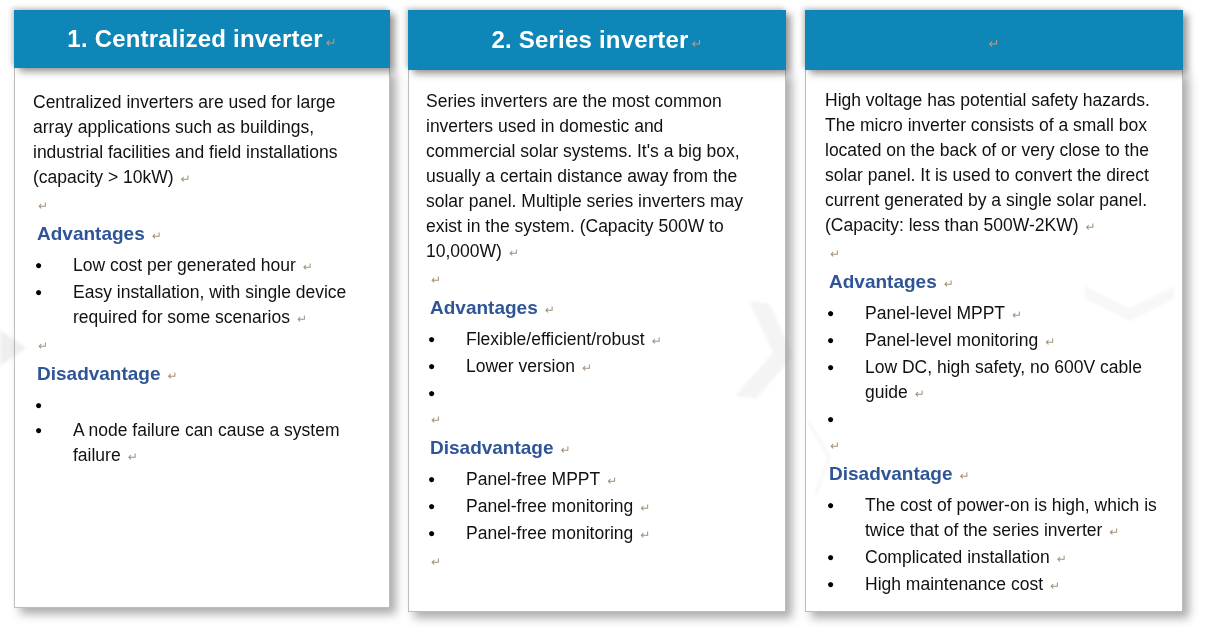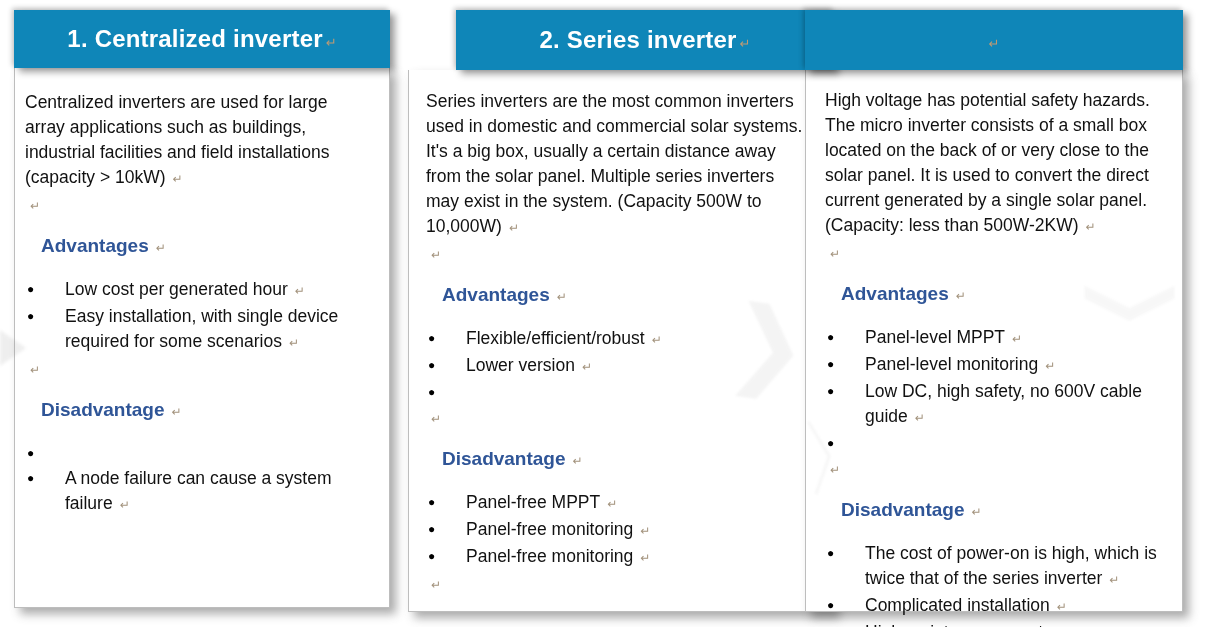--- a/index.html
+++ b/index.html
@@ -4,21 +4,21 @@
 <style>
   html,body{margin:0;padding:0;}
   body{
     width:1219px;height:627px;position:relative;overflow:hidden;
     background:#ffffff;
     font-family:"Liberation Sans", sans-serif;
     color:#111;
   }
   .card{position:absolute;top:10px;}
   #card-0{left:14px;width:376px;height:598px;}
-  #card-1{left:408px;width:378px;height:602px;padding-left:48px;}
+  #card-1{left:408px;width:378px;height:602px;}
   #card-2{left:805px;width:378px;height:602px;}
 
   .card-header{
     background:var(--accent,#0f86b8);
     display:flex;align-items:center;justify-content:center;gap:3px;
     box-shadow:-2px -2px 5px rgba(0,0,0,.22), 5px 4px 7px rgba(0,0,0,.38);
     position:relative;z-index:2;
   }
   #card-0 .card-header{height:58px;}
   #card-1 .card-header,#card-2 .card-header{height:60px;}
@@ -26,29 +26,29 @@
   .pm{color:#a3937d;font-size:12px;font-weight:normal;}
   .pm-header{color:#bd9a74;font-size:13px;position:relative;top:3px;}
 
   .card-body{
     position:absolute;left:0;right:0;bottom:0;background:#fff;
     border:1px solid #bdbdbd;border-top:none;
     box-shadow:6px 6px 9px rgba(70,70,70,.45);
     font-size:17.5px;line-height:25px;
     box-sizing:border-box;
   }
-  #card-0 .card-body{top:58px;padding:22px 19px 12px 10px;}
+  #card-0 .card-body{top:58px;padding:22px 19px 12px 18px;}
   #card-1 .card-body{top:60px;padding:19px 29px 12px 17px;}
   #card-2 .card-body{top:60px;padding:18px 13px 12px 19px;}
 
   .intro{margin:0;}
   .intro .pm, .item-text .pm{margin-left:7px;}
   .blank{height:25px;padding-left:5px;}
   .section-heading{
-    margin:16px;color:var(--heading,#2f5597);
+    margin:4px;color:var(--heading,#2f5597);
     font-size:19px;font-weight:bold;line-height:25px;
   }
   .section-heading .pm{margin-left:7px;}
   .bullet-row{display:flex;}
   .bullet{flex:0 0 40px;padding-left:2px;box-sizing:border-box;
           font-size:12px;line-height:25px;color:#000;}
   .item-text{flex:1;}
 
   
   .wm{position:absolute;pointer-events:none;color:#9a9a9a;z-index:3;}

